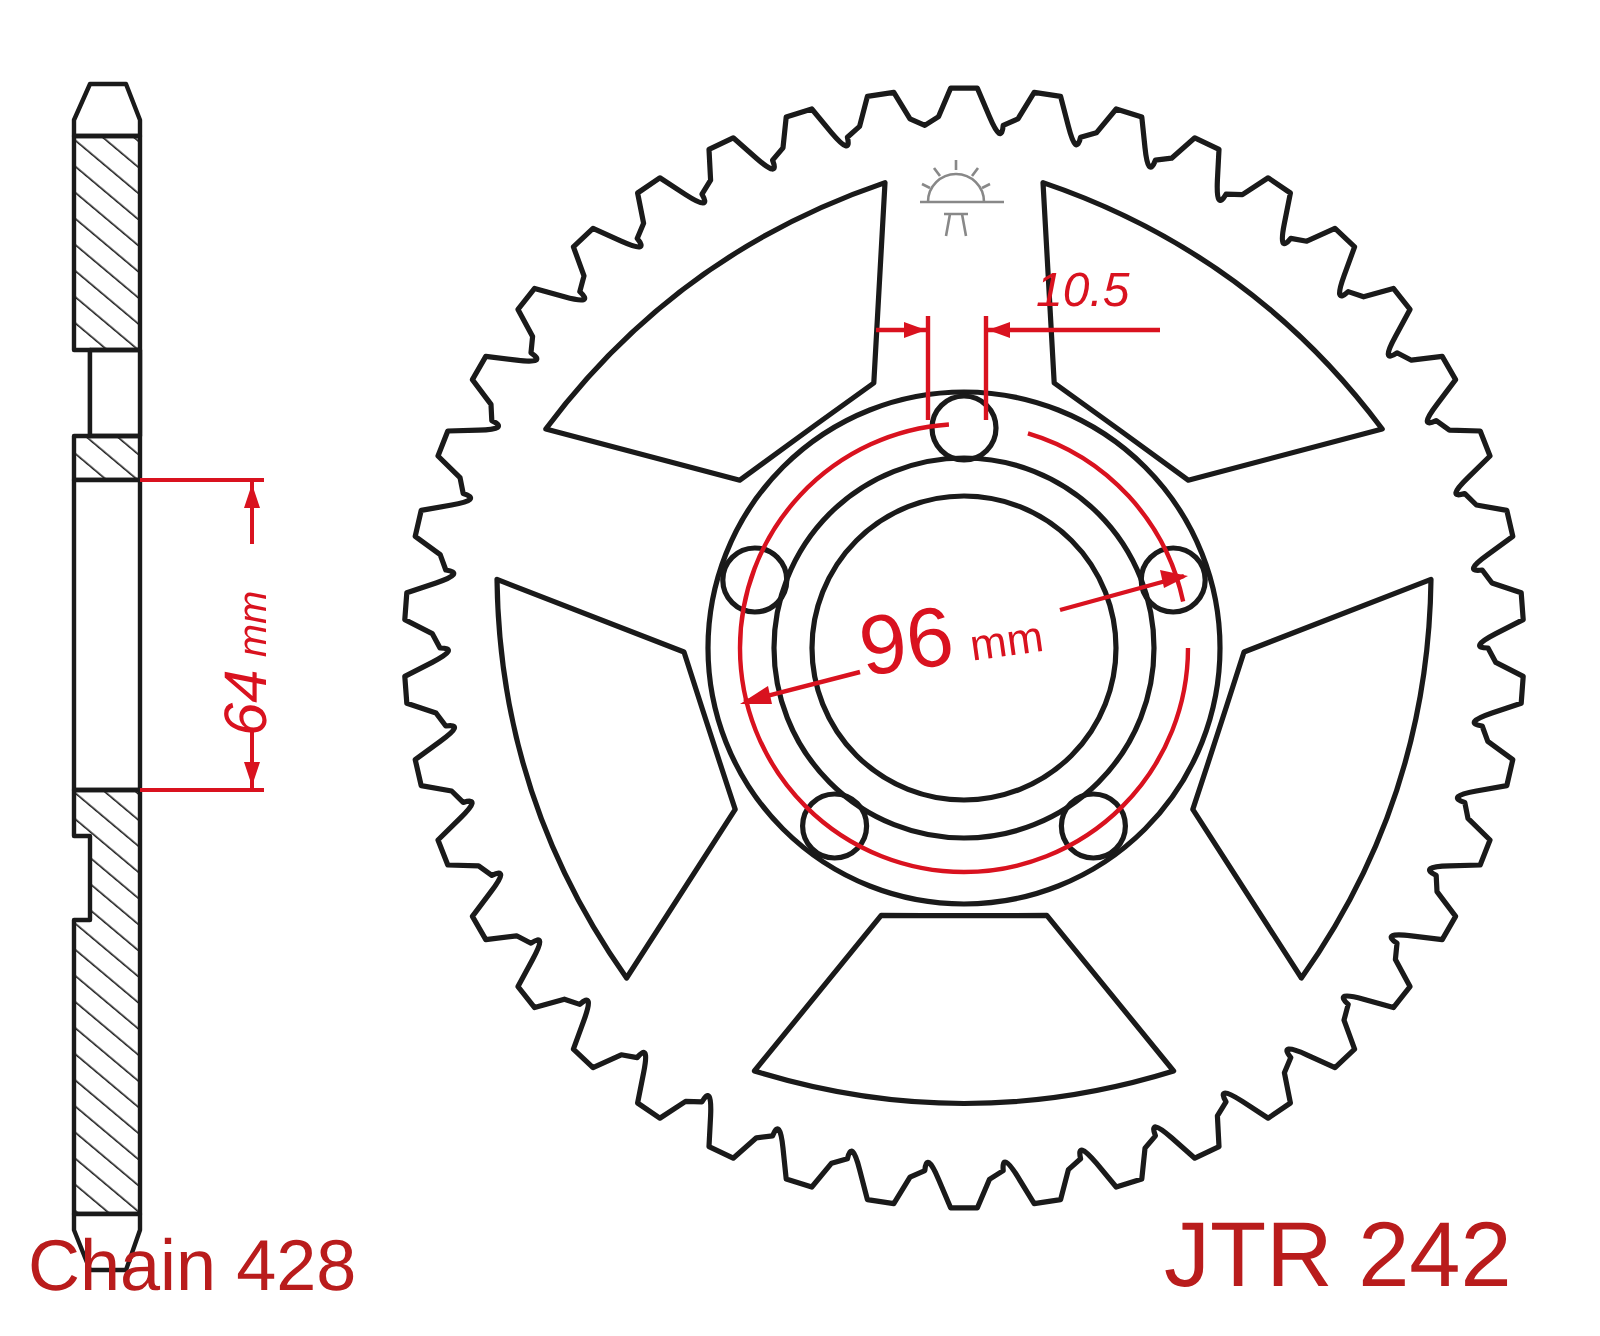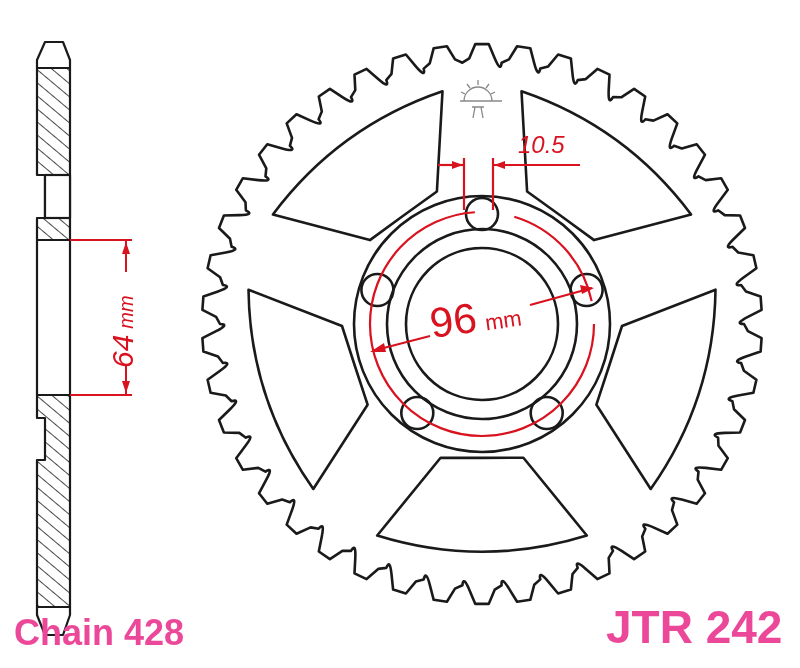--- a/index.html
+++ b/index.html
@@ -1,20 +1,20 @@
 <!DOCTYPE html>
 <html><head>
 <meta charset="utf-8">
 <style>
   html, body { margin:0; padding:0; background:#ffffff; }
   #canvas { position:relative; width:800px; height:668px; background:#ffffff; overflow:hidden; }
   svg { position:absolute; left:0; top:0; }
-  .lbl { position:absolute; font-family:"Liberation Sans", sans-serif; font-weight:bold; color:#ec4899; white-space:nowrap; }
+  .lbl { position:absolute; font-family:"Liberation Sans", sans-serif; font-weight:normal; color:#b91c1c; white-space:nowrap; }
   #chain-label { left:14px; top:612px; font-size:36px; }
-  #part-label { left:606px; top:600px; font-size:46px; }
+  #part-label { left:582px; top:600px; font-size:46px; }
   .red-text { font-family:"Liberation Sans", sans-serif; font-style:italic; fill:#d9121f; }
   .dim-text { font-family:"Liberation Sans", sans-serif; fill:#d9121f; }
 </style>
 </head>
 <body>
 
 <div id="canvas">
 
   <svg width="800" height="668" viewBox="0 0 800 668">
     <defs>

